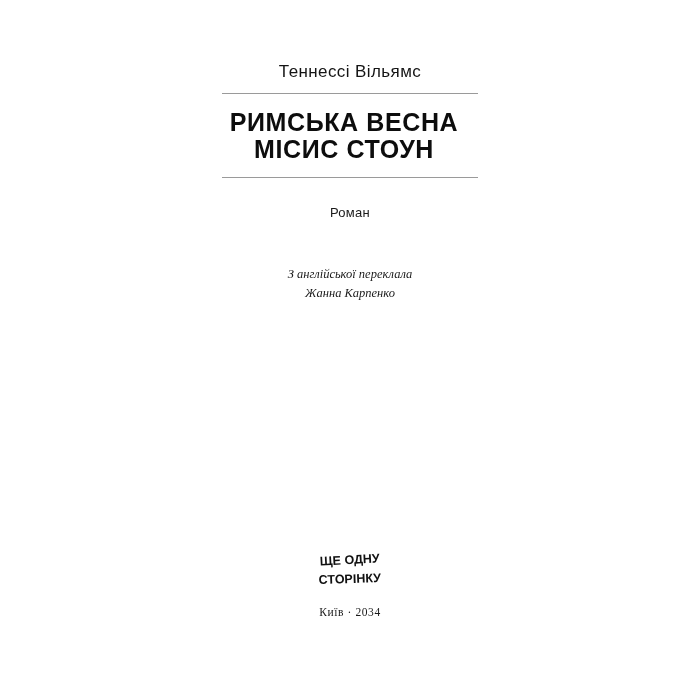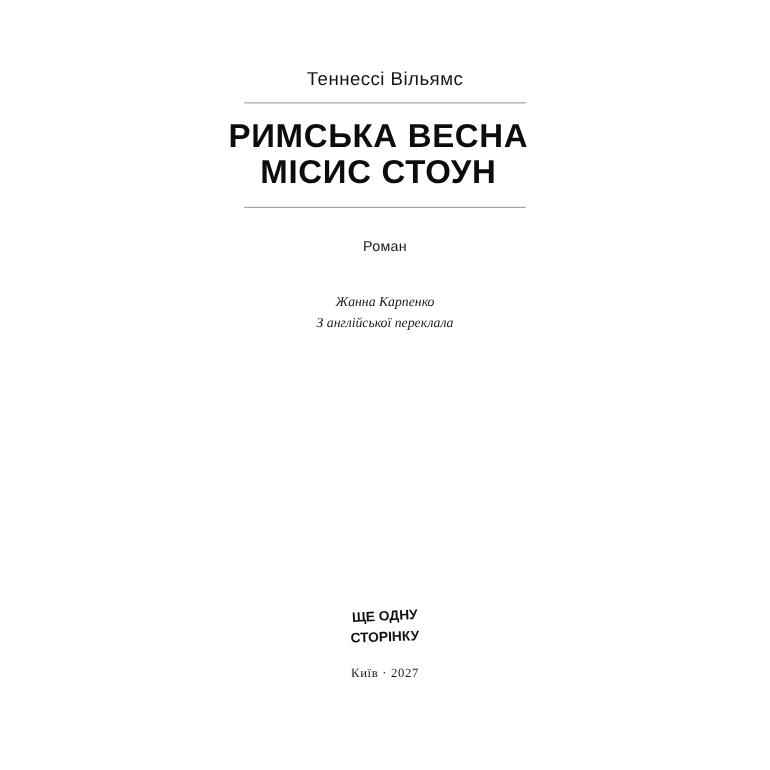--- a/index.html
+++ b/index.html
@@ -38,21 +38,21 @@
     margin: 0 0 11px 0;
     text-align: center;
   }
   .rule {
     width: 256px;
     height: 1px;
     background: #9a9a9a;
   }
   .main-title {
     font-family: "Liberation Sans", sans-serif;
-    font-size: 30px;
+    font-size: 25px;
     font-weight: 700;
     letter-spacing: 0.6px;
     line-height: 1.08;
     text-align: center;
     color: #0d0d0d;
     margin: 15px 12px 14px 0;
     white-space: pre-line;
   }
   .genre {
     font-family: "Liberation Sans", sans-serif;
@@ -109,27 +109,27 @@
   <div class="title-block">
     <div class="author">Теннессі Вільямс</div>
     <div class="rule"></div>
     <div class="main-title">РИМСЬКА ВЕСНА
 МІСИС СТОУН</div>
     <div class="rule"></div>
     <div class="genre">Роман</div>
   </div>
 
   <div class="translator-block">
+    <span class="translator-line">З англійської переклала</span>
     <span class="translator-line">Жанна Карпенко</span>
-    <span class="translator-line">З англійської переклала</span>
   </div>
 
   <div class="publisher-block">
     <svg class="logo" viewBox="0 0 184 92" aria-hidden="true">
       <g fill="#111111" font-family="Liberation Sans, sans-serif" font-weight="700">
         <text x="92" y="34" font-size="25" text-anchor="middle" transform="rotate(-3 92 34)">ЩЕ ОДНУ</text>
         <text x="92" y="72" font-size="25" text-anchor="middle" transform="rotate(-2 92 72)">СТОРІНКУ</text>
       </g>
     </svg>
-    <div class="imprint">Київ · 2027</div>
+    <div class="imprint">Київ · 2034</div>
   </div>
 
 </div>
 
 </body></html>

